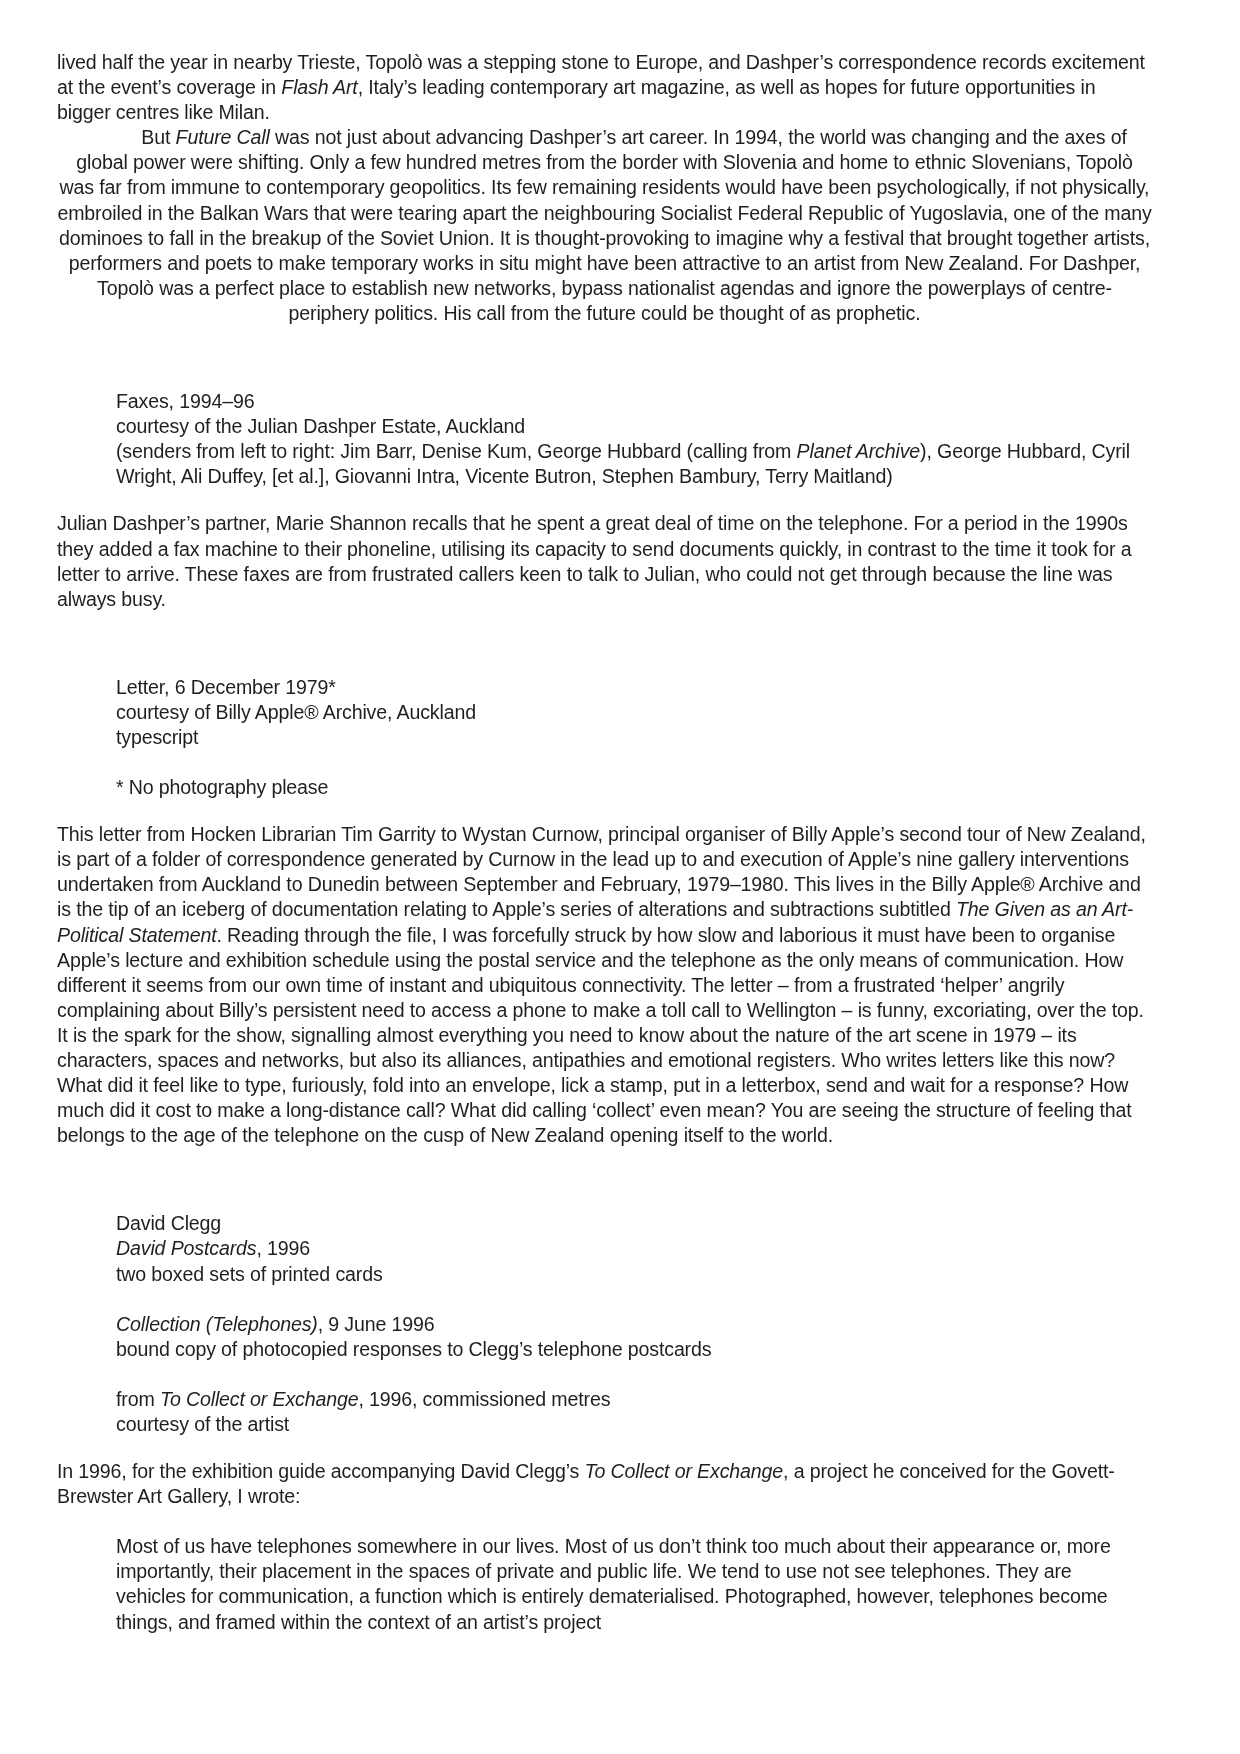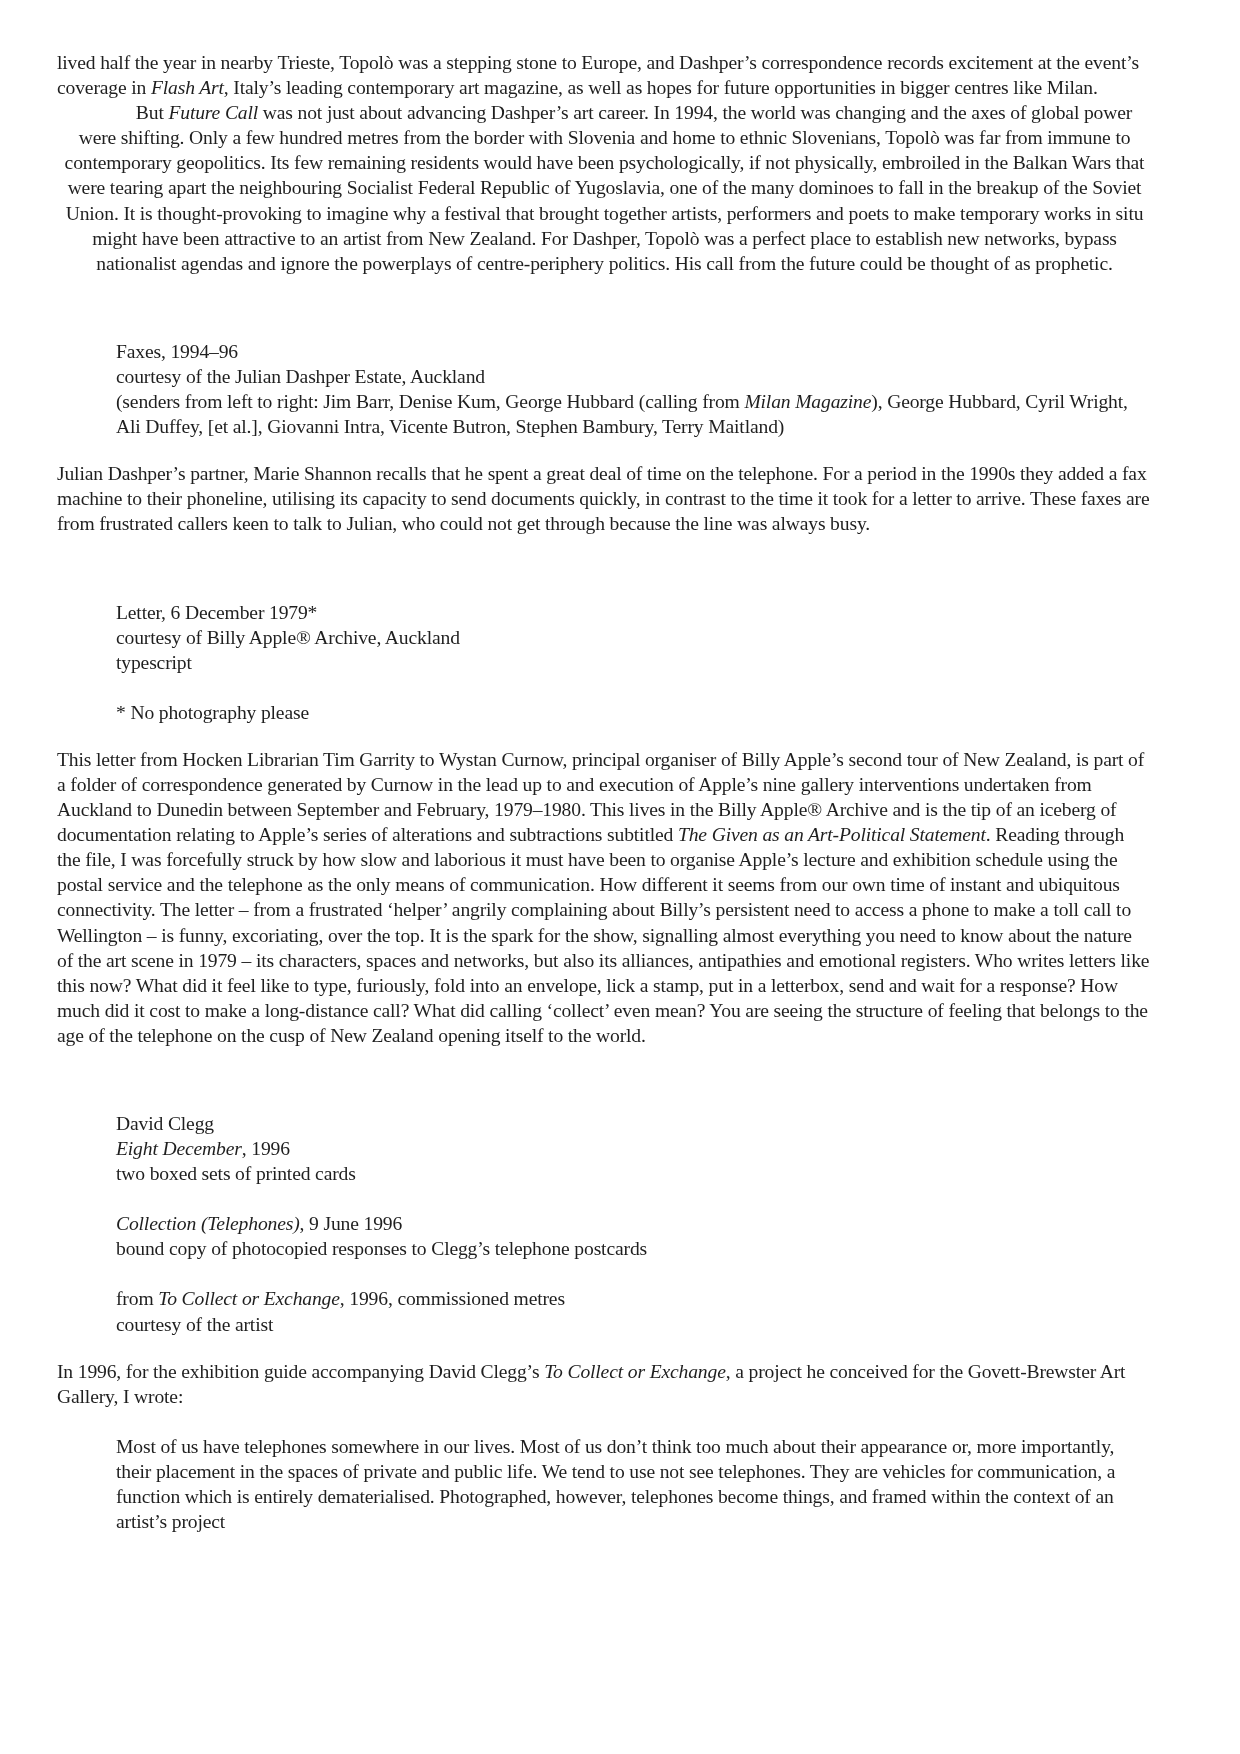--- a/index.html
+++ b/index.html
@@ -1,19 +1,19 @@
 <!DOCTYPE html>
 <html><head>
 <meta charset="utf-8">
 <style>
   html, body { margin: 0; padding: 0; background: #ffffff; }
   body { width: 1240px; height: 1754px; position: relative; overflow: hidden; }
   .page {
     position: absolute; left: 57px; top: 50px; width: 1095px;
-    font-family: Liberation Serif, serif;
+    font-family: Liberation Sans, sans-serif;
     font-size: 19.6px; line-height: 25.1px; color: #1f1f1f;
     letter-spacing: -0.15px;
   }
   p { margin: 0; }
   .indent-first { text-indent: 59px; text-align: center; }
   .caption { padding-left: 59px; }
   .blockquote { padding-left: 59px; width: 1020px; }
   em { font-style: italic; }
   .gap-lg { height: 50px; }
   .gap-md { height: 25px; }
@@ -28,21 +28,21 @@
   <p><span>lived half the year in nearby Trieste, Topolò was a stepping stone to Europe, and Dashper’s correspondence records excitement at the event’s coverage in </span><em>Flash Art</em><span>, Italy’s leading contemporary art magazine, as well as hopes for future opportunities in bigger centres like Milan.</span></p>
 
   <p class="indent-first"><span>But </span><em>Future Call</em><span> was not just about advancing Dashper’s art career. In 1994, the world was changing and the axes of global power were shifting. Only a few hundred metres from the border with Slovenia and home to ethnic Slovenians, Topolò was far from immune to contemporary geopolitics. Its few remaining residents would have been psychologically, if not physically, embroiled in the Balkan Wars that were tearing apart the neighbouring Socialist Federal Republic of Yugoslavia, one of the many dominoes to fall in the breakup of the Soviet Union. It is thought-provoking to imagine why a festival that brought together artists, performers and poets to make temporary works in situ might have been attractive to an artist from New Zealand. For Dashper, Topolò was a perfect place to establish new networks, bypass nationalist agendas and ignore the powerplays of centre-periphery politics. His call from the future could be thought of as prophetic.</span></p>
 
   <div class="gap-lg"></div>
   <div style="height:13px"></div>
 
   <div class="caption">
     <span class="line">Faxes, 1994–96</span>
     <span class="line">courtesy of the Julian Dashper Estate, Auckland</span>
-    <span class="line"><span>(senders from left to right: Jim Barr, Denise Kum, George Hubbard (calling from </span><em>Milan Magazine</em><span>), George Hubbard, Cyril Wright, Ali Duffey, [et al.], Giovanni Intra, Vicente Butron, Stephen Bambury, Terry Maitland)</span></span>
+    <span class="line"><span>(senders from left to right: Jim Barr, Denise Kum, George Hubbard (calling from </span><em>Planet Archive</em><span>), George Hubbard, Cyril Wright, Ali Duffey, [et al.], Giovanni Intra, Vicente Butron, Stephen Bambury, Terry Maitland)</span></span>
   </div>
 
   <div class="gap-sm"></div>
 
   <p>Julian Dashper’s partner, Marie Shannon recalls that he spent a great deal of time on the telephone. For a period in the 1990s they added a fax machine to their phoneline, utilising its capacity to send documents quickly, in contrast to the time it took for a letter to arrive. These faxes are from frustrated callers keen to talk to Julian, who could not get through because the line was always busy.</p>
 
   <div class="gap-lg"></div>
   <div style="height:13px"></div>
 
   <div class="caption">
@@ -55,21 +55,21 @@
 
   <div class="gap-sm"></div>
 
   <p><span>This letter from Hocken Librarian Tim Garrity to Wystan Curnow, principal organiser of Billy Apple’s second tour of New Zealand, is part of a folder of correspondence generated by Curnow in the lead up to and execution of Apple’s nine gallery interventions undertaken from Auckland to Dunedin between September and February, 1979–1980. This lives in the Billy Apple® Archive and is the tip of an iceberg of documentation relating to Apple’s series of alterations and subtractions subtitled </span><em>The Given as an Art-Political Statement</em><span>. Reading through the file, I was forcefully struck by how slow and laborious it must have been to organise Apple’s lecture and exhibition schedule using the postal service and the telephone as the only means of communication. How different it seems from our own time of instant and ubiquitous connectivity. The letter – from a frustrated ‘helper’ angrily complaining about Billy’s persistent need to access a phone to make a toll call to Wellington – is funny, excoriating, over the top. It is the spark for the show, signalling almost everything you need to know about the nature of the art scene in 1979 – its characters, spaces and networks, but also its alliances, antipathies and emotional registers. Who writes letters like this now? What did it feel like to type, furiously, fold into an envelope, lick a stamp, put in a letterbox, send and wait for a response? How much did it cost to make a long-distance call? What did calling ‘collect’ even mean? You are seeing the structure of feeling that belongs to the age of the telephone on the cusp of New Zealand opening itself to the world.</span></p>
 
   <div class="gap-lg"></div>
   <div style="height:13px"></div>
 
   <div class="caption">
     <span class="line">David Clegg</span>
-    <span class="line"><em>Eight December</em><span>, 1996</span></span>
+    <span class="line"><em>David Postcards</em><span>, 1996</span></span>
     <span class="line">two boxed sets of printed cards</span>
     <span class="line" style="height:25px"></span>
     <span class="line"><em>Collection (Telephones)</em><span>, 9 June 1996</span></span>
     <span class="line">bound copy of photocopied responses to Clegg’s telephone postcards</span>
     <span class="line" style="height:25px"></span>
     <span class="line"><span>from </span><em>To Collect or Exchange</em><span>, 1996, commissioned metres</span></span>
     <span class="line">courtesy of the artist</span>
   </div>
 
   <div class="gap-sm"></div>

